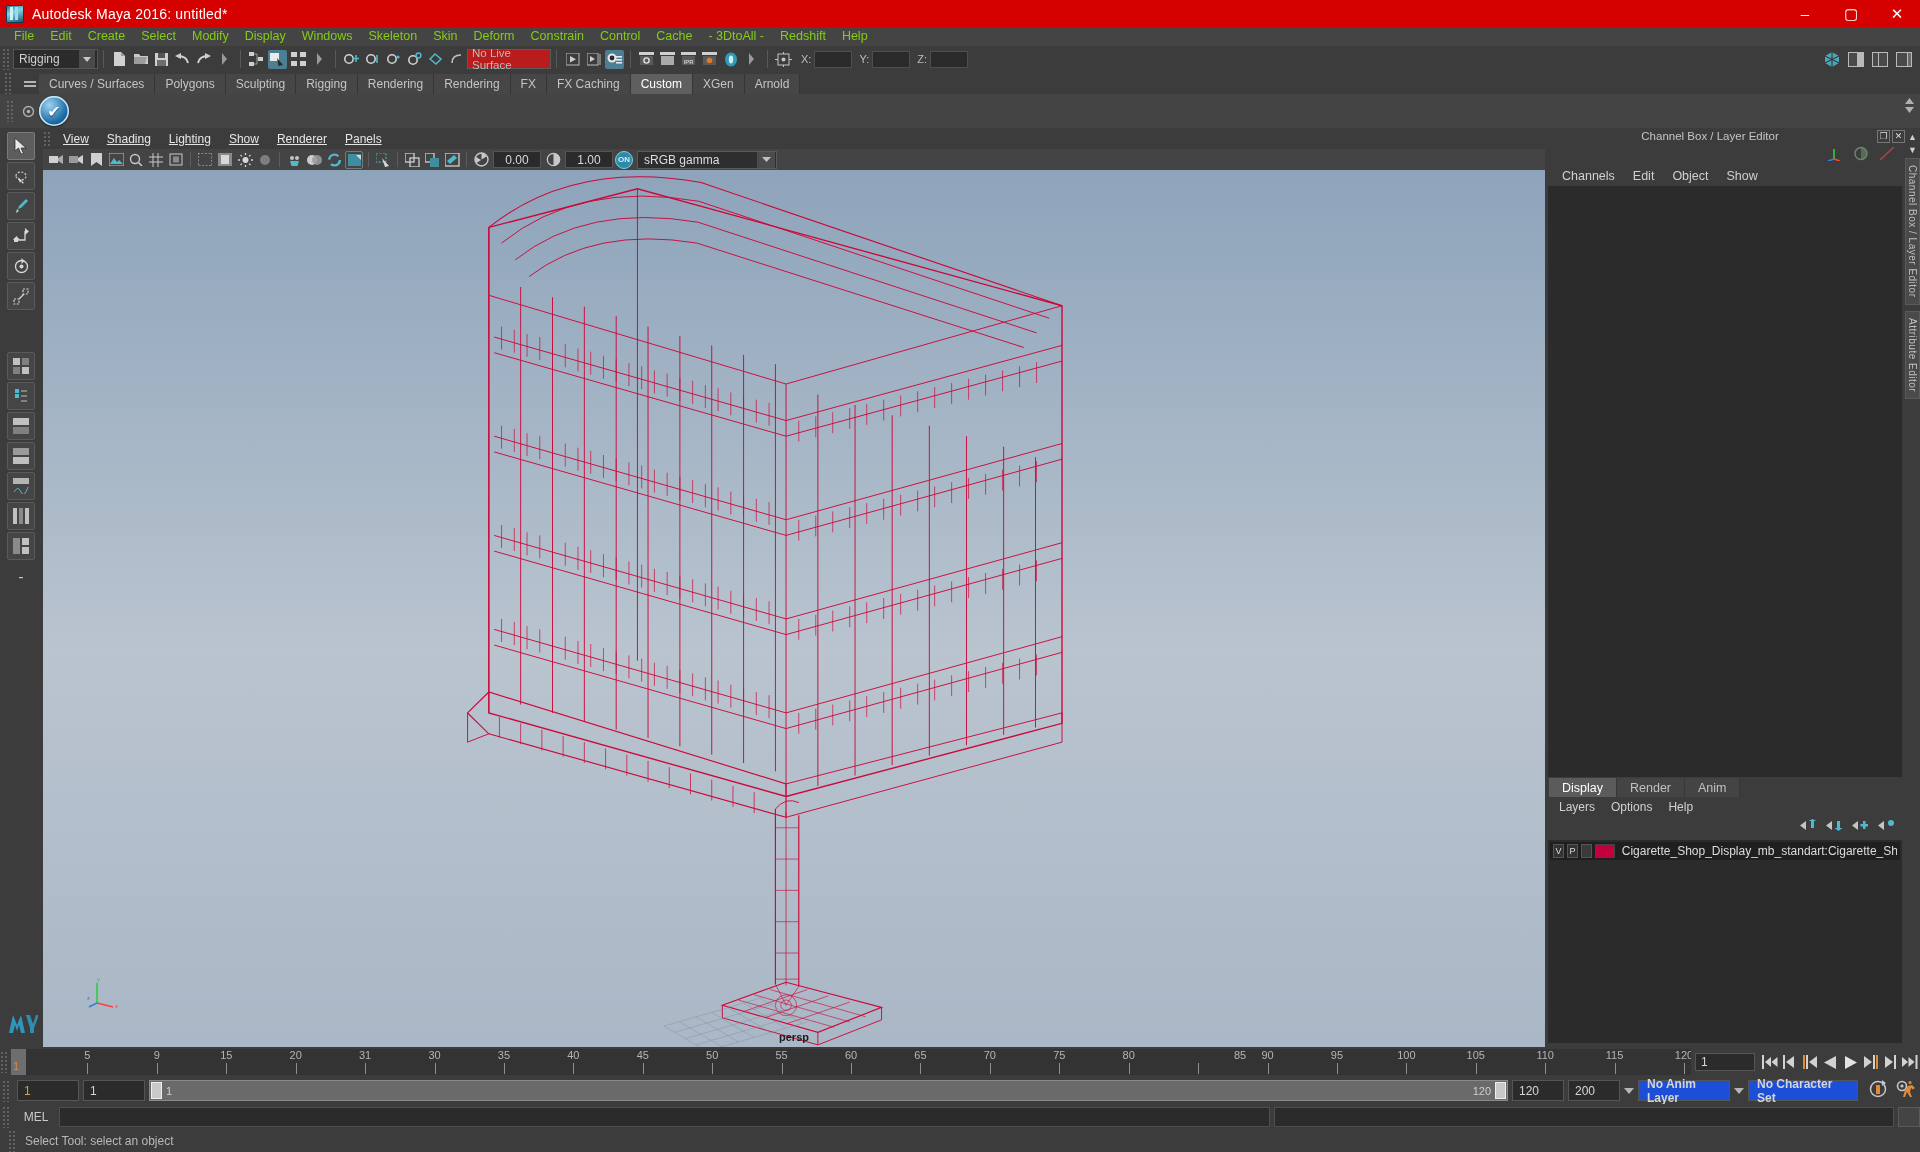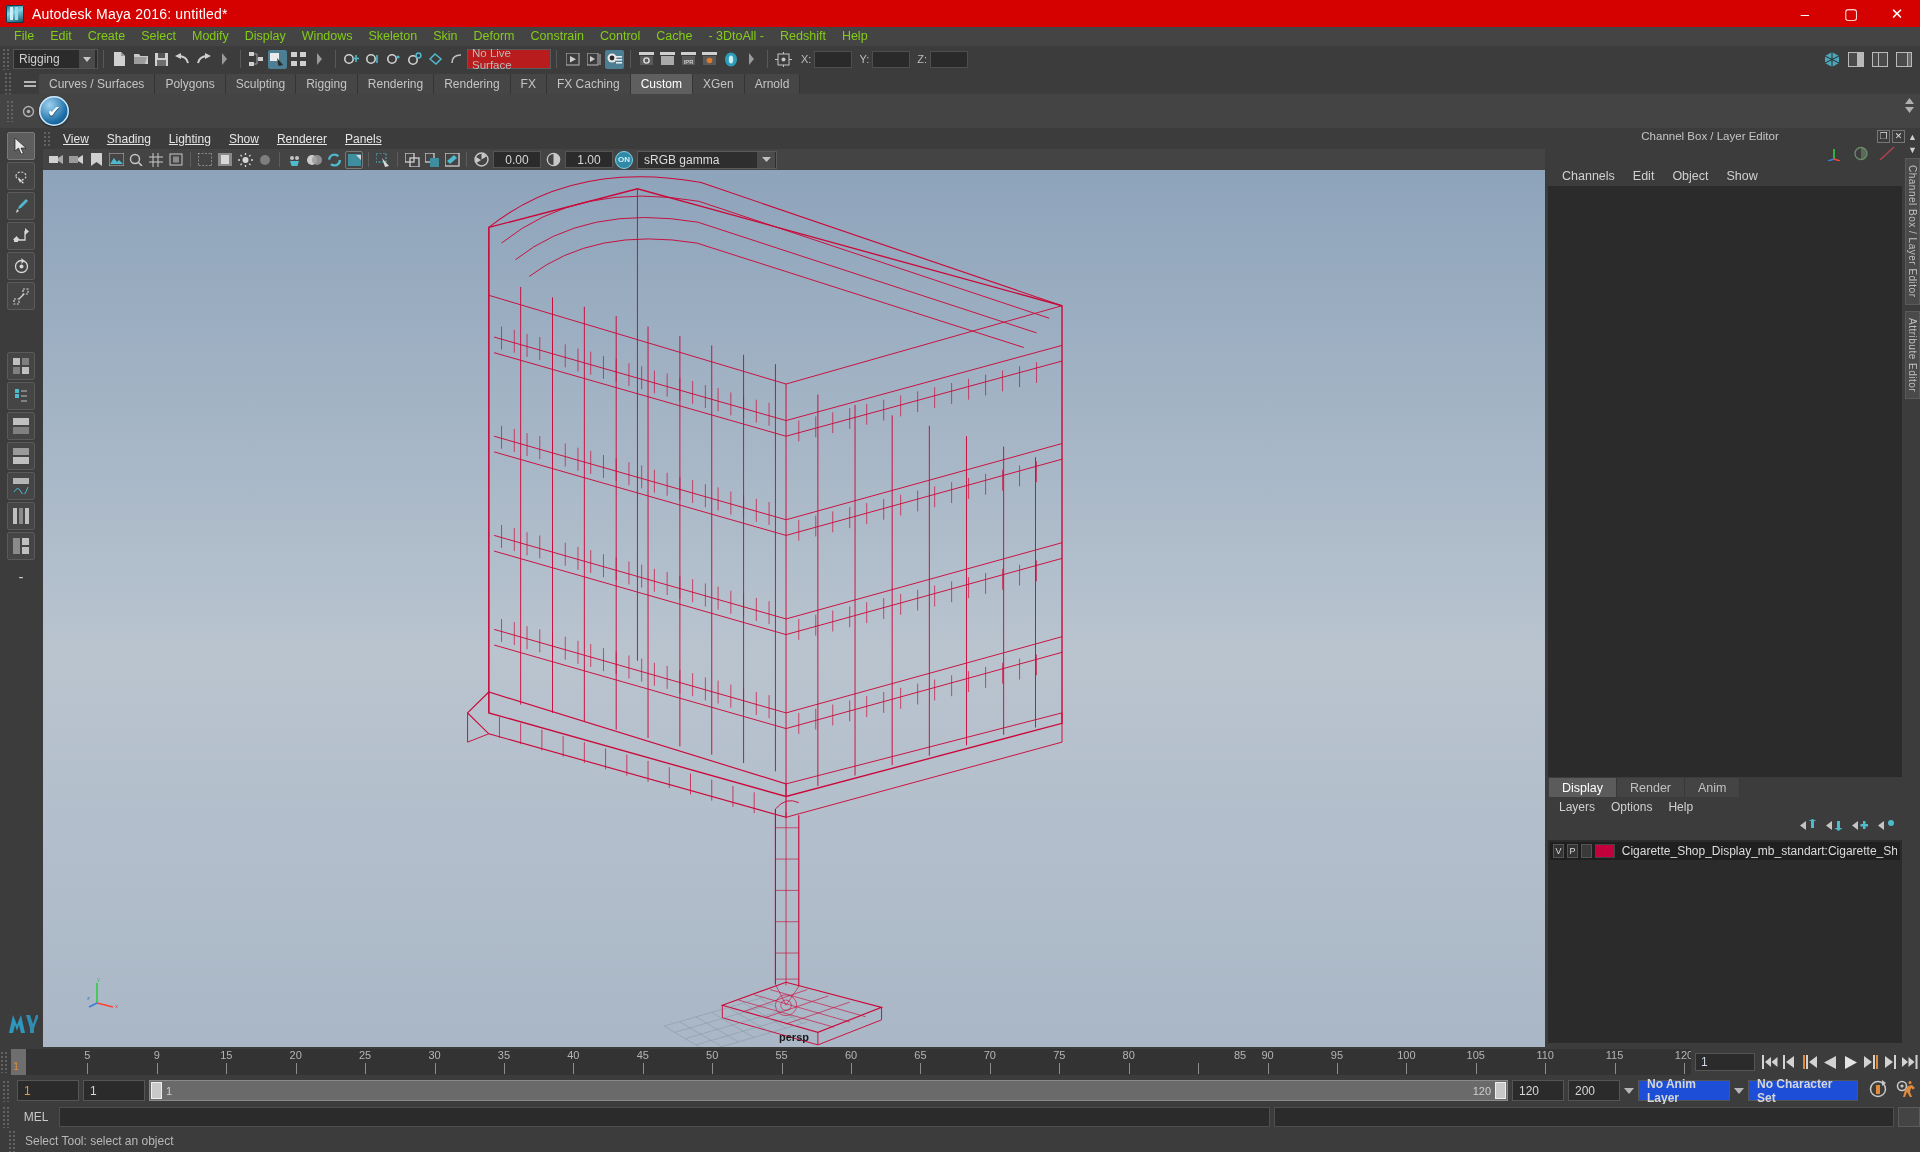--- a/index.html
+++ b/index.html
@@ -932,21 +932,21 @@
       <div id="ts-marks">
           <div class="ts-tick" style="left: 76.4167px;"></div>
           <div class="ts-lbl" style="left: 76.4167px;">5</div>
           <div class="ts-tick" style="left: 145.833px;"></div>
           <div class="ts-lbl" style="left: 145.833px;">9</div>
           <div class="ts-tick" style="left: 215.25px;"></div>
           <div class="ts-lbl" style="left: 215.25px;">15</div>
           <div class="ts-tick" style="left: 284.667px;"></div>
           <div class="ts-lbl" style="left: 284.667px;">20</div>
           <div class="ts-tick" style="left: 354.083px;"></div>
-          <div class="ts-lbl" style="left: 354.083px;">25</div>
+          <div class="ts-lbl" style="left: 354.083px;">31</div>
           <div class="ts-tick" style="left: 423.5px;"></div>
           <div class="ts-lbl" style="left: 423.5px;">30</div>
           <div class="ts-tick" style="left: 492.917px;"></div>
           <div class="ts-lbl" style="left: 492.917px;">35</div>
           <div class="ts-tick" style="left: 562.333px;"></div>
           <div class="ts-lbl" style="left: 562.333px;">40</div>
           <div class="ts-tick" style="left: 631.75px;"></div>
           <div class="ts-lbl" style="left: 631.75px;">45</div>
           <div class="ts-tick" style="left: 701.167px;"></div>
           <div class="ts-lbl" style="left: 701.167px;">50</div>

